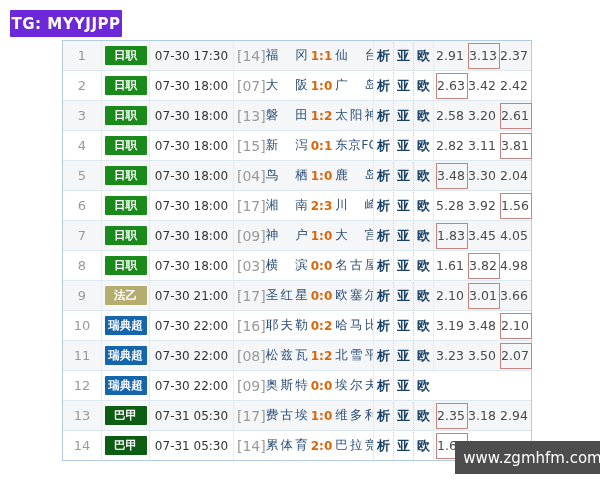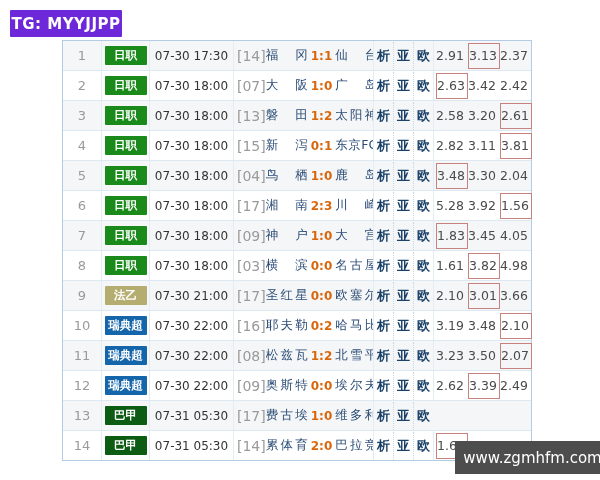--- a/index.html
+++ b/index.html
@@ -336,44 +336,44 @@
       <span class="team">奥斯特</span>
       <span class="score">0:0</span>
       <span class="team">埃尔夫</span>
       <span class="rank">[06]</span>
     </div>
     <div class="cell c-links">
       <a class="link">析</a>
       <a class="link">亚</a>
       <a class="link">欧</a>
     </div>
-    <div class="cell c-odds">
-      <span class="odd">2.62</span>
-      <span class="odd boxed">3.39</span>
-      <span class="odd">2.49</span>
-    </div>
   </div>
     <div class="row">
     <div class="cell c-num">13</div>
     <div class="cell c-badge">
       <span class="badge" style="background: rgb(13, 92, 19);">巴甲</span>
     </div>
     <div class="cell c-date">07-31 05:30</div>
     <div class="cell c-match">
       <span class="rank">[17]</span>
       <span class="team">费古埃</span>
       <span class="score">1:0</span>
       <span class="team">维多利</span>
       <span class="rank">[13]</span>
     </div>
     <div class="cell c-links">
       <a class="link">析</a>
       <a class="link">亚</a>
       <a class="link">欧</a>
     </div>
+    <div class="cell c-odds">
+      <span class="odd boxed">2.35</span>
+      <span class="odd">3.18</span>
+      <span class="odd">2.94</span>
+    </div>
   </div>
     <div class="row">
     <div class="cell c-num">14</div>
     <div class="cell c-badge">
       <span class="badge" style="background: rgb(13, 92, 19);">巴甲</span>
     </div>
     <div class="cell c-date">07-31 05:30</div>
     <div class="cell c-match">
       <span class="rank">[14]</span>
       <span class="team">累体育</span>

